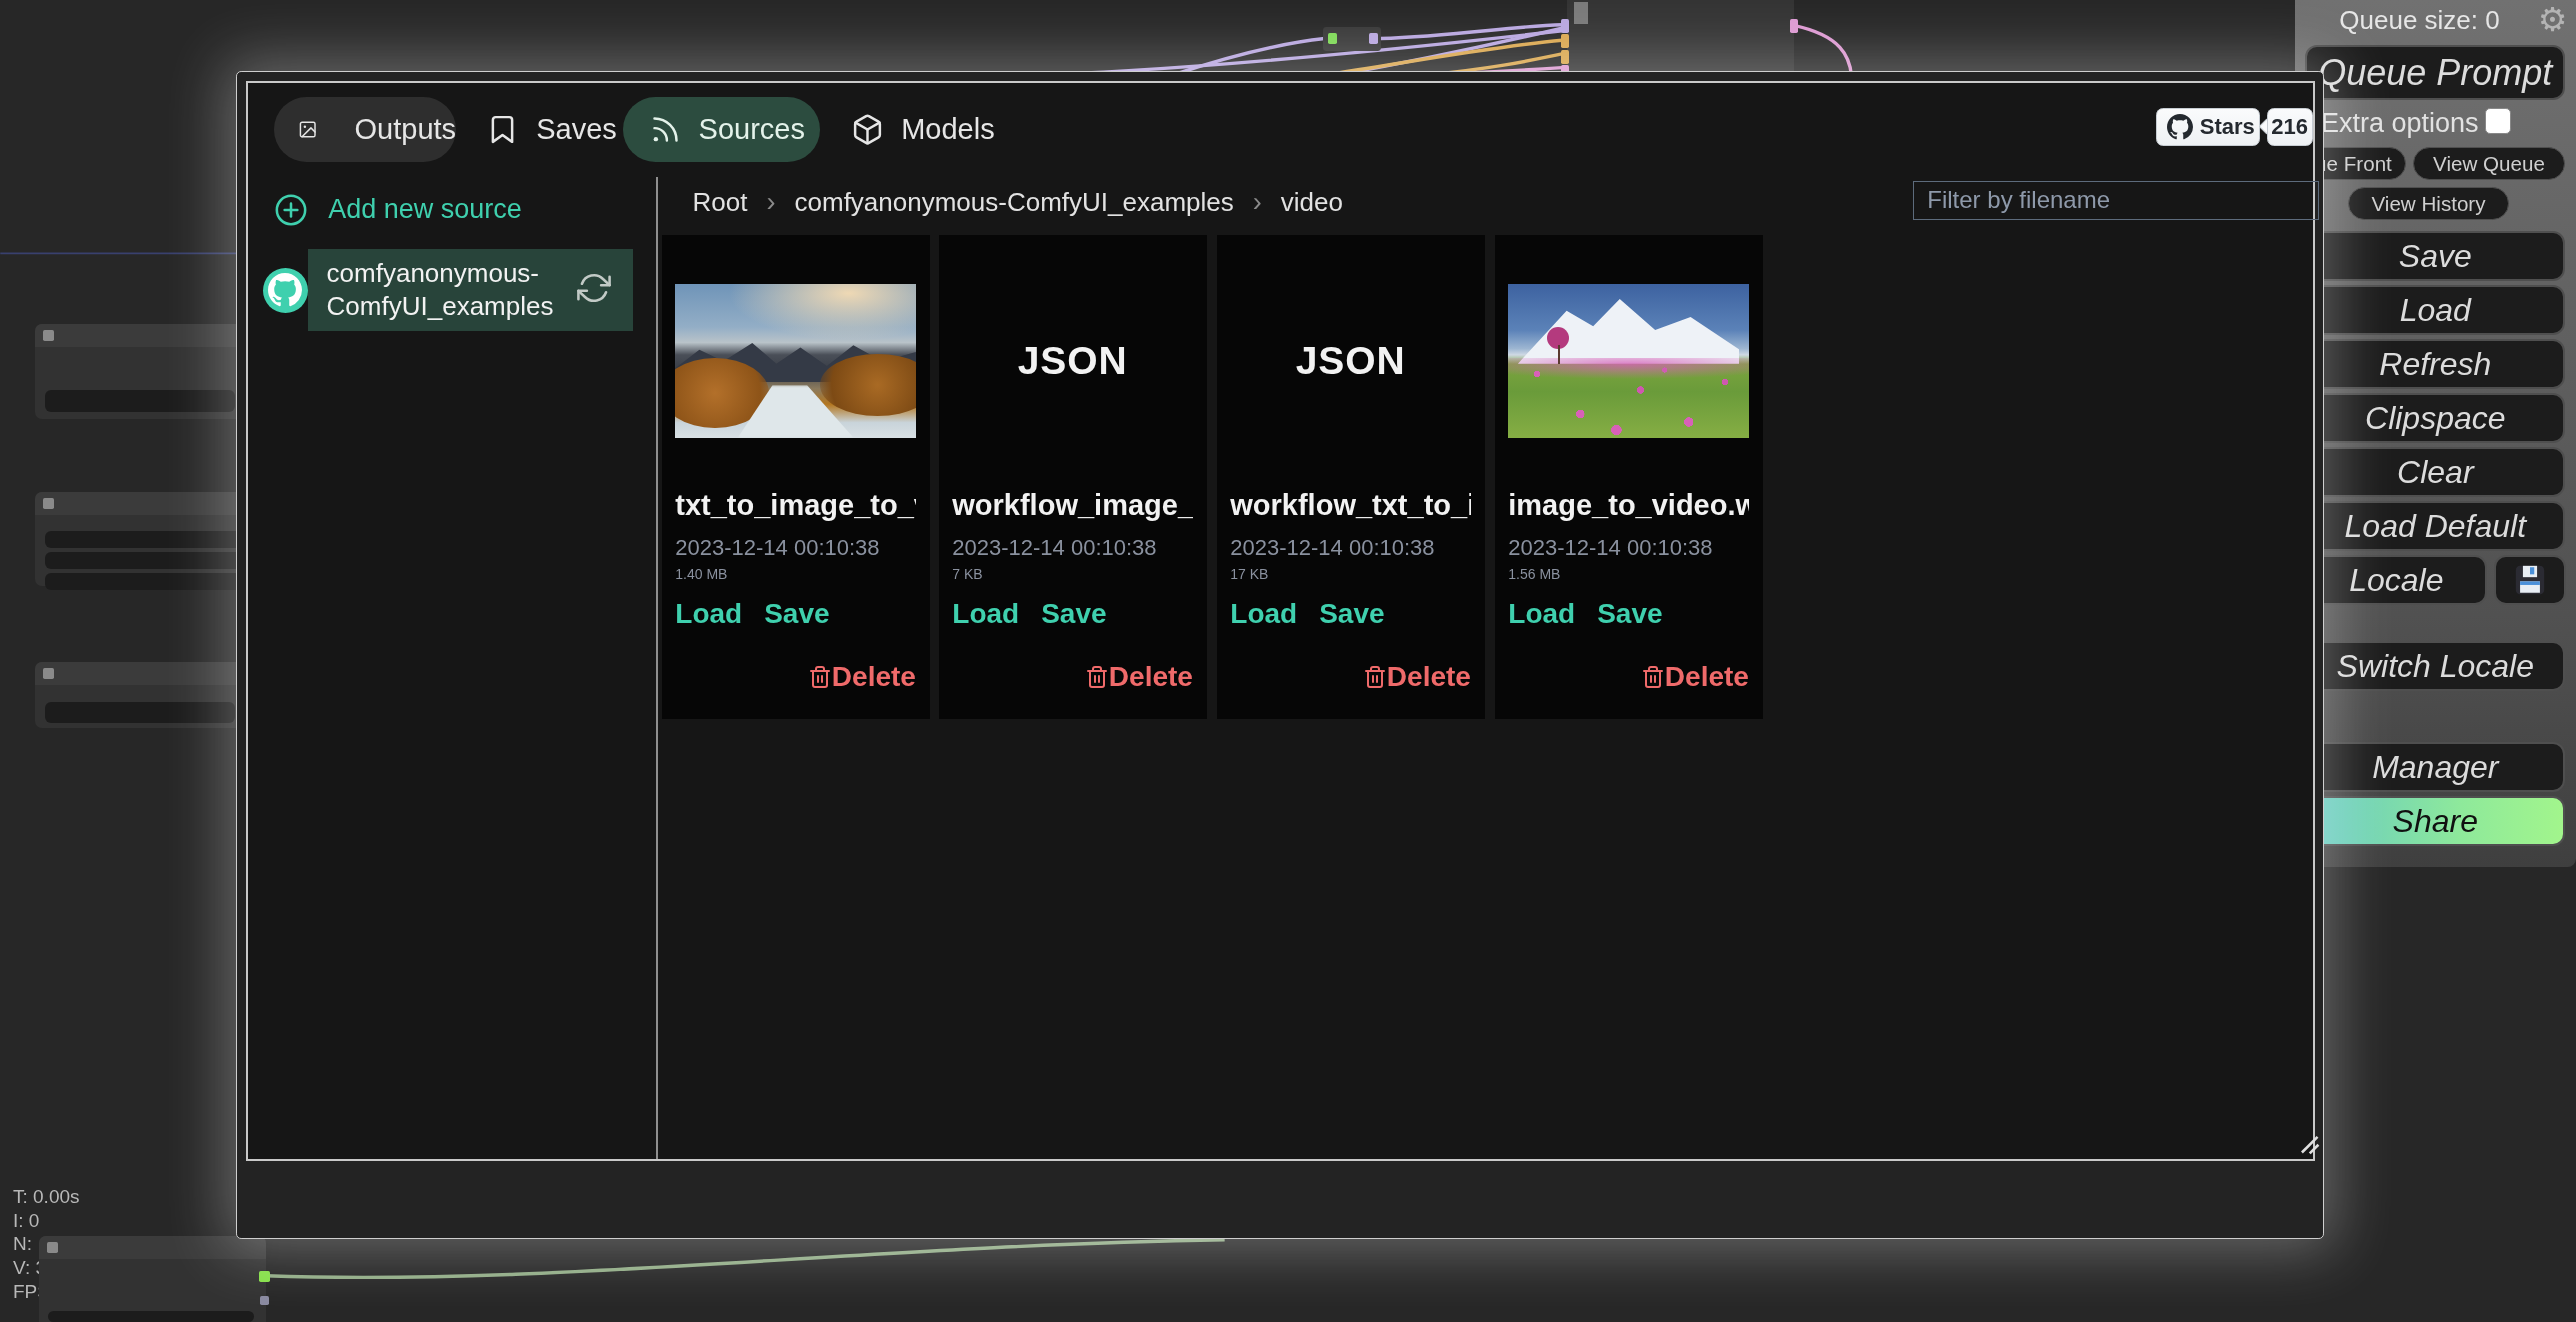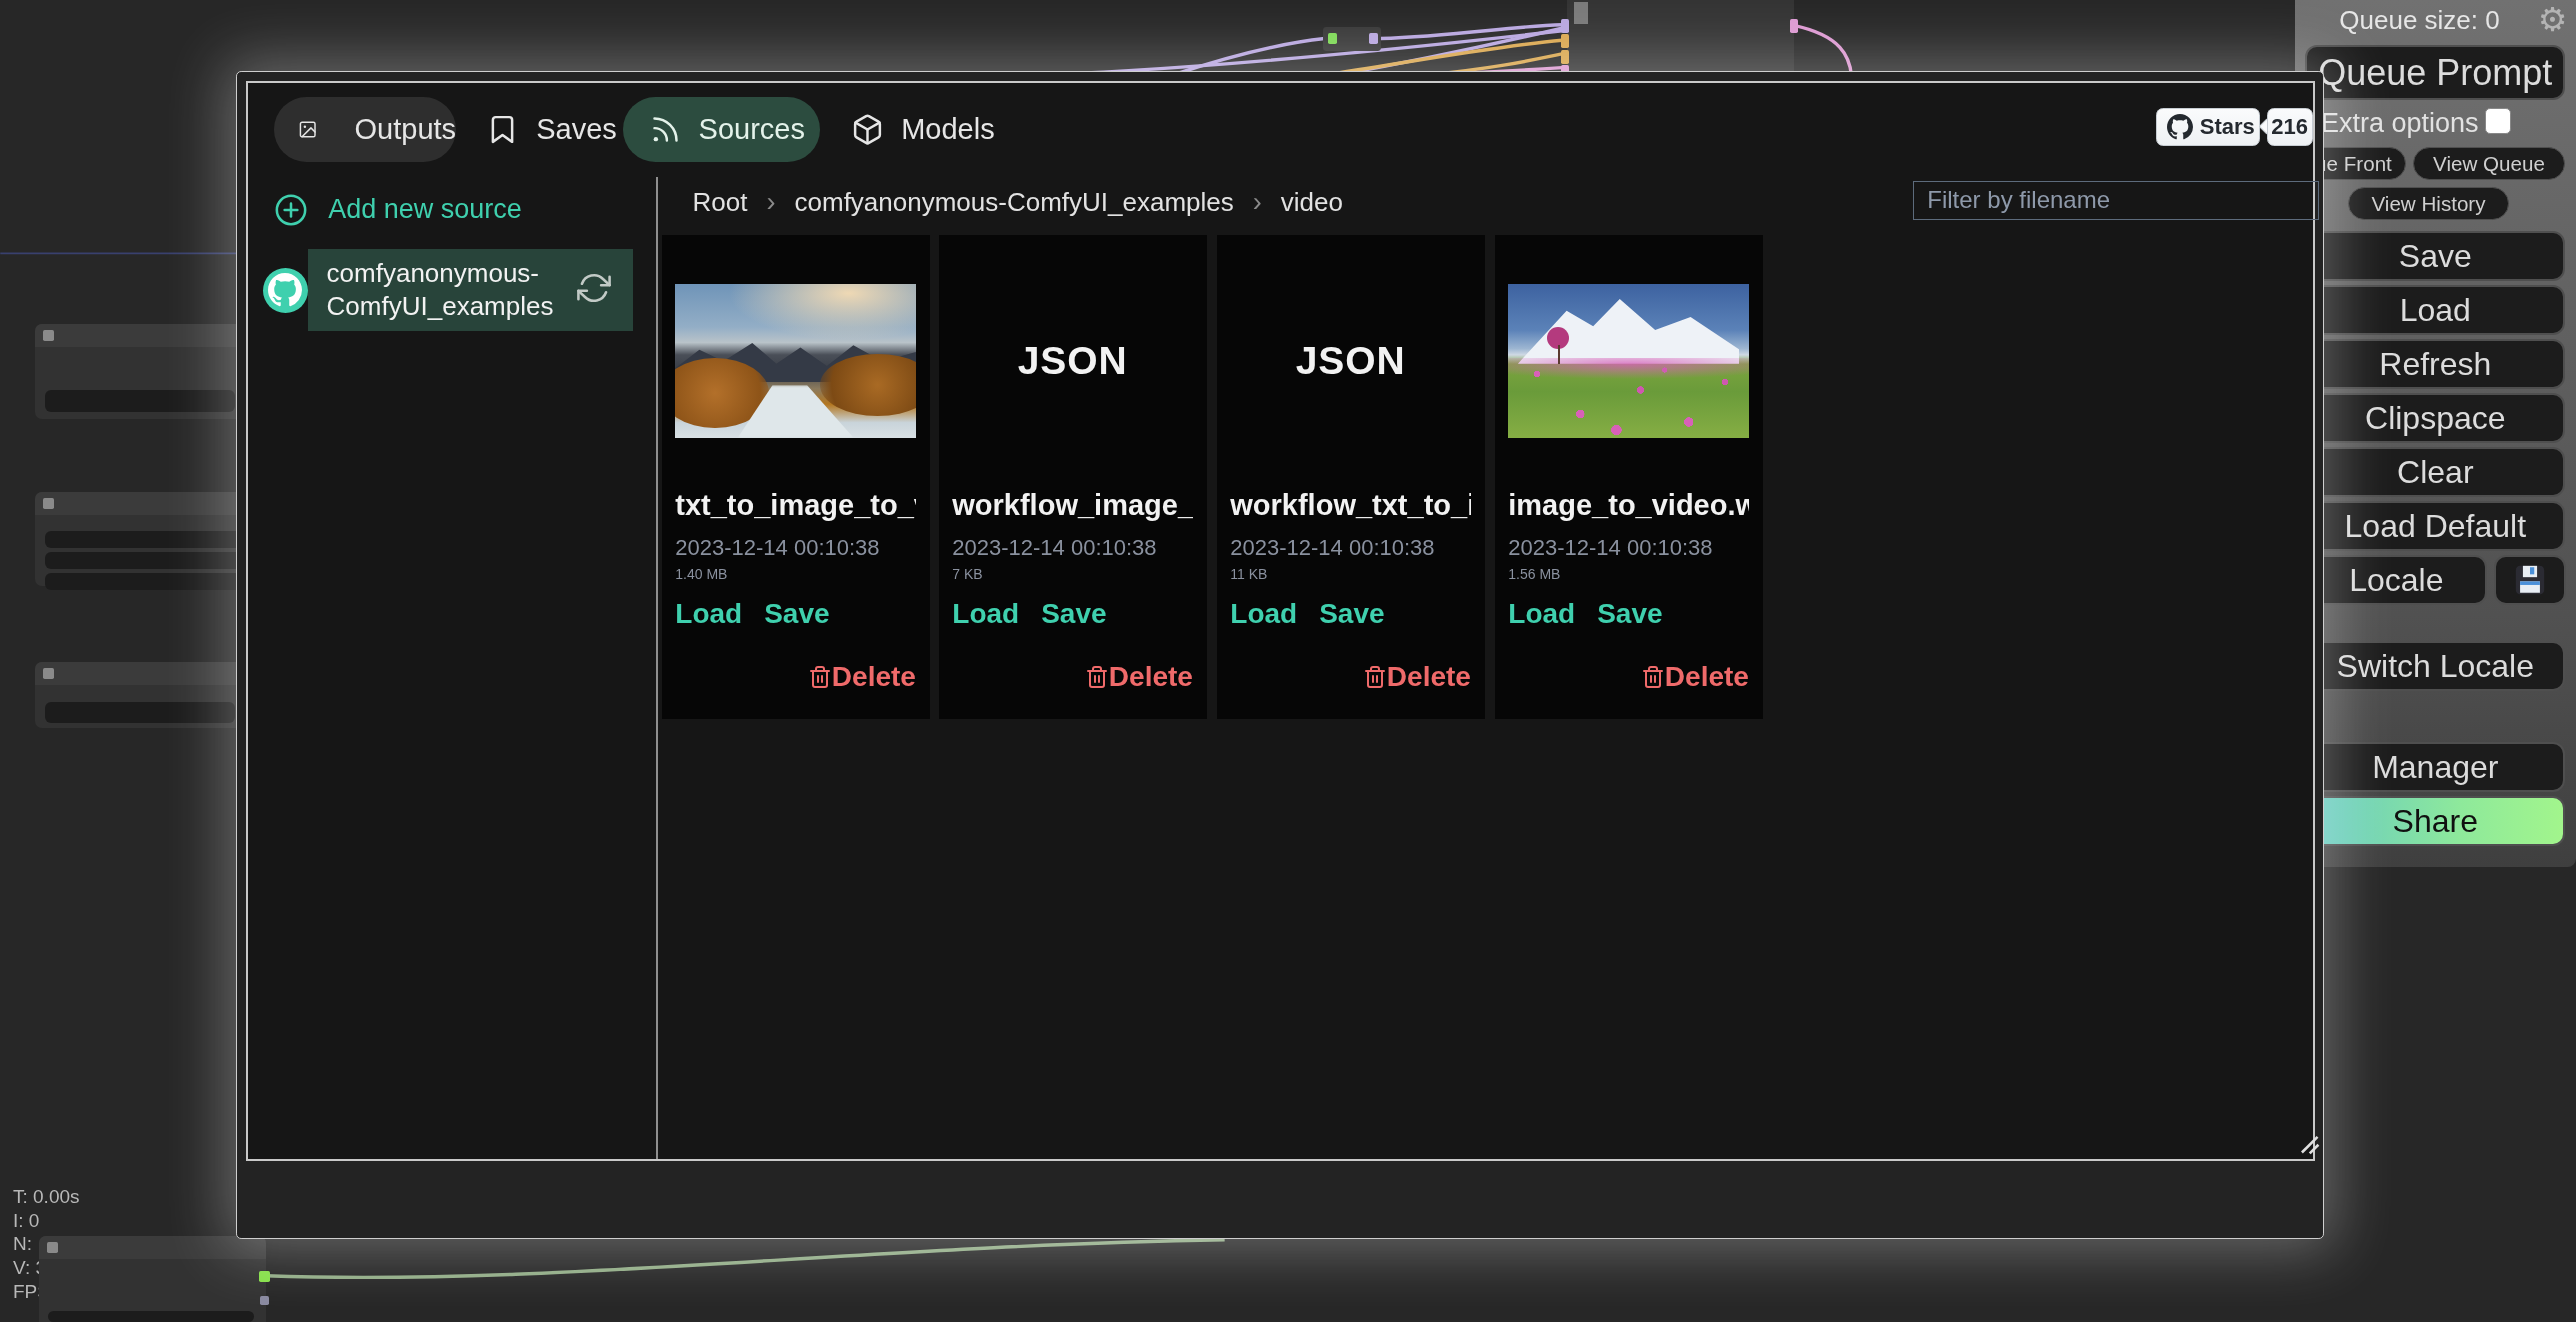--- a/index.html
+++ b/index.html
@@ -14,21 +14,21 @@
   .lgwidget{position:absolute;background:#1c1c1c;border-radius:6px;}
   .slot{position:absolute;border-radius:1.7px;z-index:2;}
   .stats{position:absolute;left:13px;font-size:19px;color:#b8b8b8;z-index:0;line-height:19px;}
 
   
   #menu-panel{position:absolute;left:2295px;top:0;width:281px;height:867px;z-index:2;
     background:linear-gradient(180deg,#717171 0%,#626262 35%,#4f4f4f 75%,#3f3f3f 100%);
     border-radius:0 0 8.6px 8.6px;}
   .mbtn{position:absolute;background:#1c1c1c;border:2.6px solid #4f4f4f;border-radius:12px;
     color:#dcdcdc;display:flex;align-items:center;justify-content:center;box-sizing:border-box;}
-  .mbtn.big{left:10.3px;width:260px;height:50px;font-size:32px;}
+  .mbtn.big{left:10.3px;width:260px;height:50px;font-size:32px;font-style:italic;}
   .mbtn.small{height:33px;font-size:20.6px;border-radius:16.3px;border-width:1.7px;color:#cfcfcf;}
   #queue-size{position:absolute;left:26px;top:5.1px;width:197px;text-align:center;font-size:26px;color:#e6e6e6;}
   #gear{position:absolute;right:8.6px;top:0px;font-size:33px;color:#b4b4b4;}
   #chk-extra{position:absolute;left:190px;top:108px;width:24px;height:24px;background:#ffffff;border-radius:5.1px;border:1.7px solid #888;}
   #extra-label{position:absolute;left:26px;top:108px;font-size:27px;color:#e2e2e2;}
   #share-btn{background:linear-gradient(90deg,#64c8c4 0%,#8ee99b 60%,#a2f58c 100%);color:#101010;}
   #floppy-btn{left:199px;width:72px;}
 
   
   #modal{position:absolute;left:236px;top:71px;width:2088px;height:1168px;z-index:5;
@@ -338,21 +338,21 @@
         <span>Delete</span>
       </div>
     </div>
 
     <div class="card" style="left:969px;">
       <div class="card-thumb">
         <div class="json-label">JSON</div>
       </div>
       <div class="fname">workflow_txt_to_i</div>
       <div class="fdate">2023-12-14 00:10:38</div>
-      <div class="fsize">11 KB</div>
+      <div class="fsize">17 KB</div>
       <div class="factions">
         <span>Load</span>
         <span>Save</span>
       </div>
       <div class="fdelete">
         <svg width="24" height="24" viewBox="0 0 24 24" fill="none" stroke="#ef6a6a" stroke-width="2" stroke-linecap="round">
           <polyline points="3 6 5 6 21 6"></polyline>
             <path d="M19 6v14a2 2 0 0 1-2 2H7a2 2 0 0 1-2-2V6m3 0V4a2 2 0 0 1 2-2h4a2 2 0 0 1 2 2v2"></path>
             <line x1="10" y1="11" x2="10" y2="17"></line>
             <line x1="14" y1="11" x2="14" y2="17"></line>

